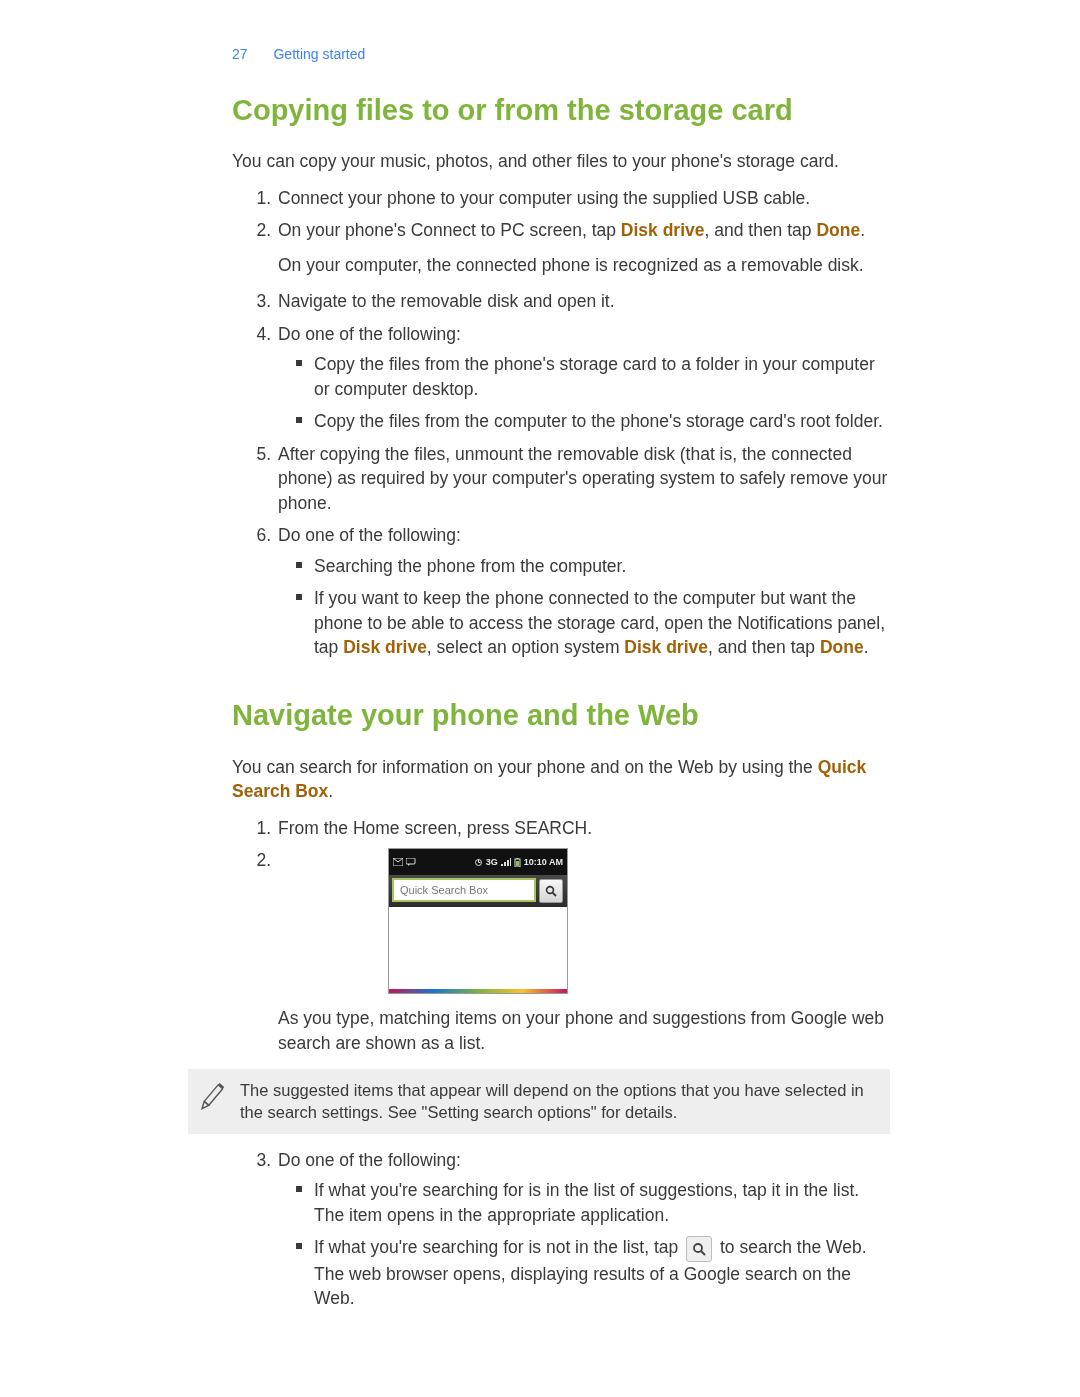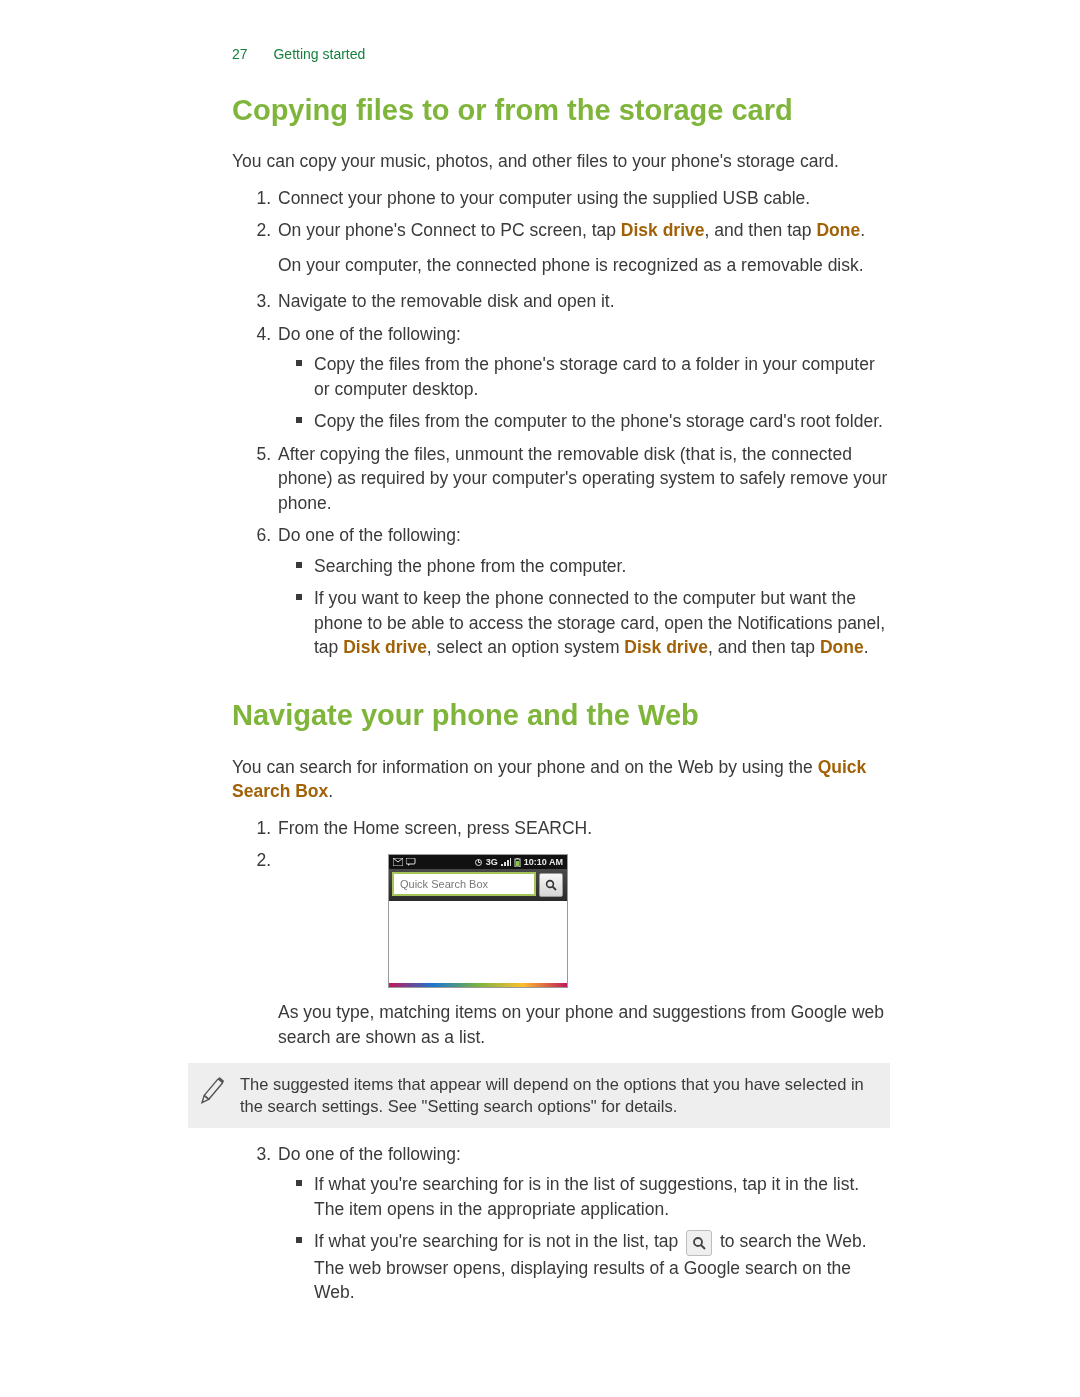--- a/index.html
+++ b/index.html
@@ -12,21 +12,21 @@
   }
   .page {
     width: 1080px;
     padding: 45px 190px 60px 232px;
     box-sizing: border-box;
     font-size: 17.5px;
     line-height: 1.4;
   }
   .header-line {
     font-size: 14px;
-    color: #15803d;
+    color: #3b82f6;
     margin-bottom: 28px;
   }
   .header-line .pg { margin-right: 22px; }
   h1.green {
     color: #7fb53a;
     font-weight: 600;
     font-size: 29px;
     margin: 0 0 22px 0;
     line-height: 1.2;
   }
@@ -61,21 +61,21 @@
 
   
   .phone-shot {
     width: 178px;
     margin: 8px 0 12px 110px;
     border: 1px solid #9a9a9a;
     background: #fff;
     display: block;
   }
   .ps-status {
-    height: 14px;
+    height: 26px;
     background: #111;
     color: #e8e8e8;
     font-size: 9px;
     display: flex;
     align-items: center;
     padding: 0 4px;
     gap: 3px;
     position: relative;
   }
   .ps-status .right {

